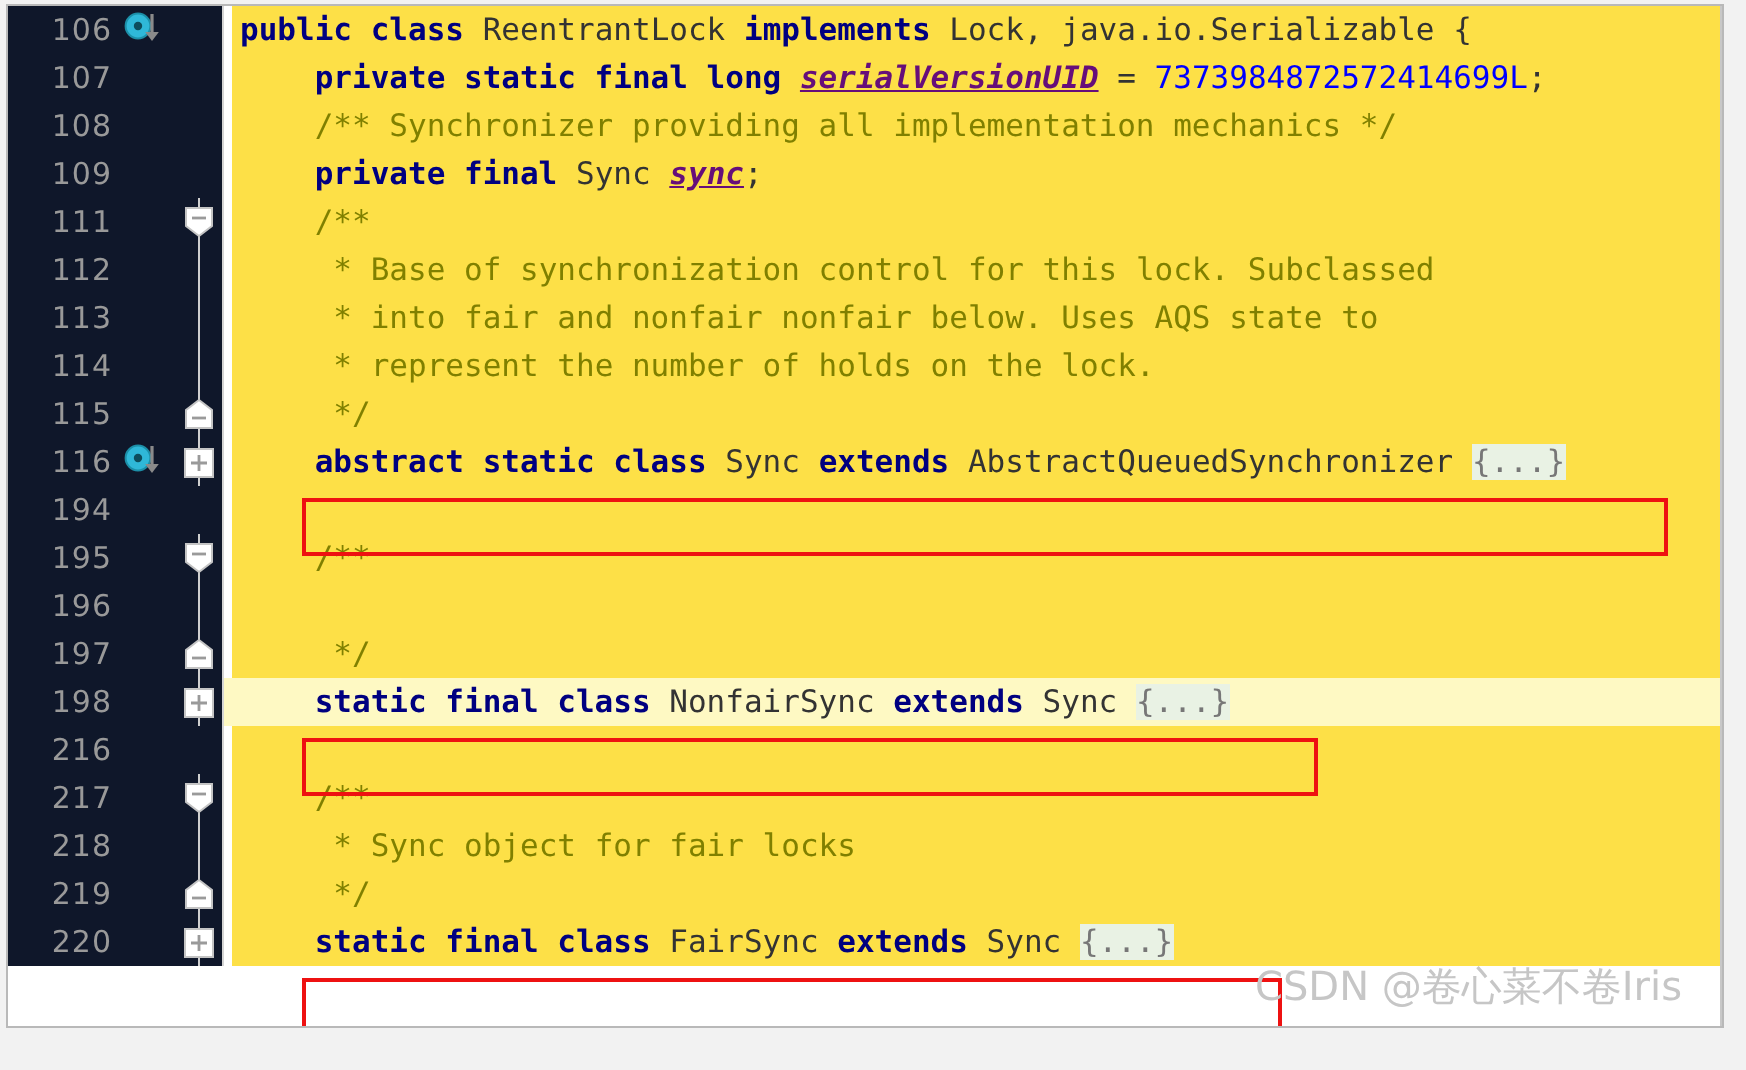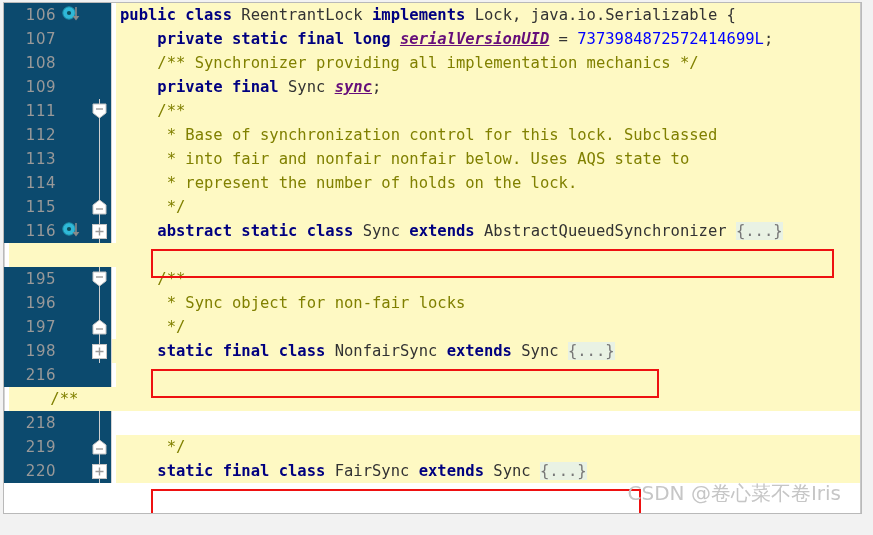--- a/index.html
+++ b/index.html
@@ -25,21 +25,21 @@
     align-items:stretch;
     flex:0 0 24px;
   }
   .row.caret .code-cell,
   .row.caret .gutter-pad{background:#fef9c3;}
 
   
   .gutter{
     width:107px;
     flex:0 0 107px;
-    background:#0c4a6e;
+    background:#0f172a;
     display:flex;
     align-items:center;
     position:relative;
     box-sizing:border-box;
   }
   .lineno{
     width:56px;
     text-align:right;
     padding-right:4px;
     color:#999999;
@@ -80,21 +80,21 @@
     width:1px;flex:0 0 1px;background:#d4d4d4;
   }
   .gutter-pad{
     width:4px;flex:0 0 4px;background:#ffffff;
   }
 
   
   .code-cell{
     flex:1 1 auto;
     position:relative;
-    background:#fef9c3;
+    background:#fde047;
     white-space:pre;
     font-size:15.5px;
     line-height:24px;
     font-family:"DejaVu Sans Mono","Liberation Mono",monospace;
     color:#2b2b2b;
     padding-left:4px;
     box-sizing:border-box;
     overflow:hidden;
   }
   .code-text{display:inline-block;}
@@ -274,20 +274,25 @@
                 <path d="M3.5 7.5 H11.5 M7.5 3.5 V11.5" stroke="#9a9a9a" stroke-width="1.4"></path>
               </svg>
             </span>
           </span>
         </div>
         <div class="gutter-sep"></div>
         <div class="gutter-pad"></div>
         <div class="code-cell"><span class="code-text"><span class="plain">    </span><span class="kw">abstract static class </span><span class="plain">Sync </span><span class="kw">extends </span><span class="plain">AbstractQueuedSynchronizer </span><span class="fold-ph">{...}</span></span></div>
       </div>
       <div class="row">
+        <div class="gutter">
+          <span class="lineno">194</span>
+          <span class="marker-col"></span>
+          <span class="fold-col no-spine"></span>
+        </div>
         <div class="gutter-sep"></div>
         <div class="gutter-pad"></div>
         <div class="code-cell"><span class="code-text"></span></div>
       </div>
       <div class="row">
         <div class="gutter">
           <span class="lineno">195</span>
           <span class="marker-col"></span>
           <span class="fold-col">
             <span class="spine"></span>
@@ -306,21 +311,21 @@
       <div class="row">
         <div class="gutter">
           <span class="lineno">196</span>
           <span class="marker-col"></span>
           <span class="fold-col">
             <span class="spine"></span>
           </span>
         </div>
         <div class="gutter-sep"></div>
         <div class="gutter-pad"></div>
-        <div class="code-cell"><span class="code-text"><span class="plain">     </span><span class="cmt">* Sync object for non-fair locks</span></span></div>
+        <div class="code-cell"><span class="code-text"><span class="plain">     </span></span></div>
       </div>
       <div class="row">
         <div class="gutter">
           <span class="lineno">197</span>
           <span class="marker-col"></span>
           <span class="fold-col">
             <span class="spine"></span>
             <span class="fold-end">
               <svg width="15" height="16" viewBox="0 0 15 16">
                 <path d="M7.5 1 L14 6 V15 H1 V6 Z" fill="#ffffff" stroke="#c4c4c4" stroke-width="1"></path>
@@ -355,34 +360,48 @@
         <div class="gutter">
           <span class="lineno">216</span>
           <span class="marker-col"></span>
           <span class="fold-col no-spine"></span>
         </div>
         <div class="gutter-sep"></div>
         <div class="gutter-pad"></div>
         <div class="code-cell"><span class="code-text"></span></div>
       </div>
       <div class="row">
+        <div class="gutter">
+          <span class="lineno">217</span>
+          <span class="marker-col"></span>
+          <span class="fold-col">
+            <span class="spine"></span>
+            <span class="fold-start">
+              <svg width="15" height="16" viewBox="0 0 15 16">
+                <path d="M1 1 H14 V10 L7.5 15 L1 10 Z" fill="#ffffff" stroke="#c4c4c4" stroke-width="1"></path>
+                <path d="M4 6 H11" stroke="#9a9a9a" stroke-width="1.4"></path>
+              </svg>
+            </span>
+          </span>
+        </div>
         <div class="gutter-sep"></div>
         <div class="gutter-pad"></div>
         <div class="code-cell"><span class="code-text"><span class="plain">    </span><span class="cmt">/**</span></span></div>
       </div>
       <div class="row">
         <div class="gutter">
           <span class="lineno">218</span>
           <span class="marker-col"></span>
           <span class="fold-col">
             <span class="spine"></span>
           </span>
         </div>
         <div class="gutter-sep"></div>
         <div class="gutter-pad"></div>
+        <div class="code-cell"><span class="code-text"><span class="plain">     </span><span class="cmt">* Sync object for fair locks</span></span></div>
       </div>
       <div class="row">
         <div class="gutter">
           <span class="lineno">219</span>
           <span class="marker-col"></span>
           <span class="fold-col">
             <span class="spine"></span>
             <span class="fold-end">
               <svg width="15" height="16" viewBox="0 0 15 16">
                 <path d="M7.5 1 L14 6 V15 H1 V6 Z" fill="#ffffff" stroke="#c4c4c4" stroke-width="1"></path>

